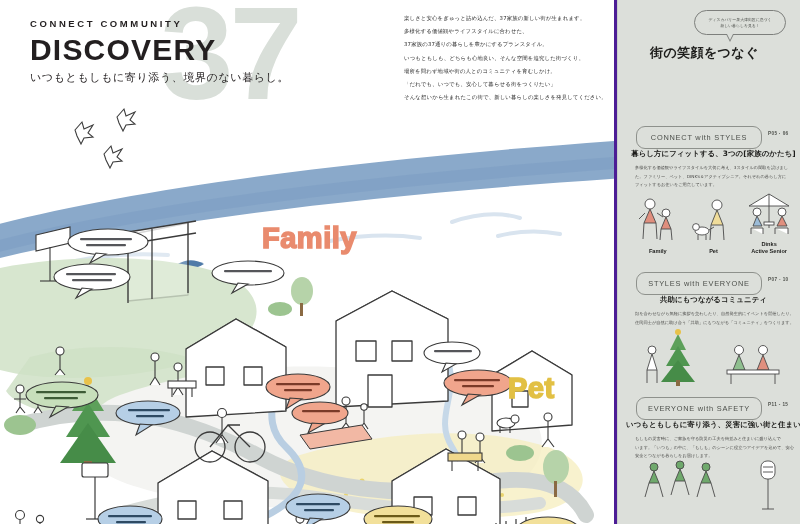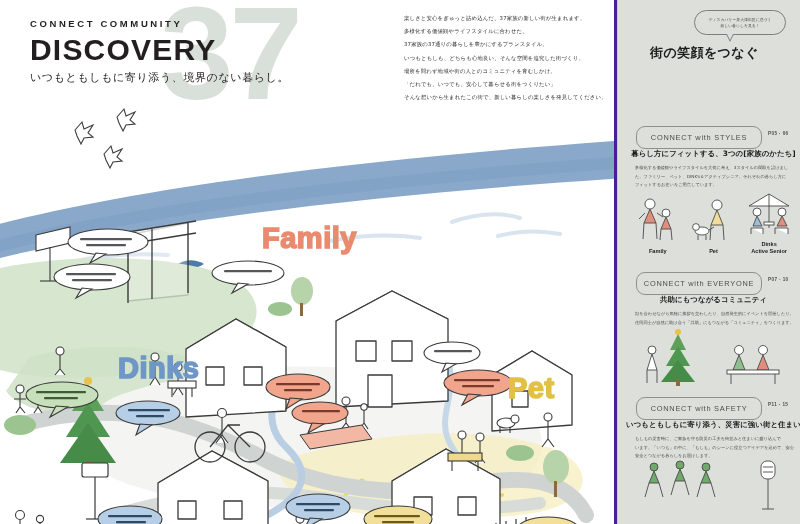--- a/index.html
+++ b/index.html
@@ -591,23 +591,20 @@
             <rect x="506" y="470" width="7" height="34"></rect>
             <rect x="516" y="458" width="7" height="46"></rect>
             <rect x="526" y="478" width="7" height="26"></rect>
           </g>
         </g>
       </svg>
     </div>
 
     <div class="wordlabel" id="label-family" style="color:#e98b6e">
         <span>Family</span>
-      </div>
-    <div class="wordlabel" id="label-dinks" style="color:#6f97c6">
-        <span>Dinks</span>
       </div>
     <div class="wordlabel" id="label-pet" style="color:#e2c044">
         <span>Pet</span>
       </div>
   </div>
 
   <div id="right-panel">
     <div id="panel-inner">
 
       <div class="bubble-top">
@@ -680,21 +677,21 @@
               </svg>
             </div>
             <div class="icon-cap">Dinks
 Active Senior</div>
           </div>
         </div>
       </div>
 
       <div class="section" id="sec-2">
         <div class="pill">
-          <span class="pill-label">CONNECT with EVERYONE</span>
+          <span class="pill-label">STYLES with EVERYONE</span>
         </div>
         <div class="pageno">P07 - 10</div>
         <div class="sec-jp-head">共助にもつながるコミュニティ</div>
         <div class="sec-body">
           <p>顔を合わせながら気軽に挨拶を交わしたり、自然発生的にイベントを開催したり。</p>
           <p>住民同士が自然に助け合う「共助」にもつながる「コミュニティ」をつくります。</p>
         </div>
         <div class="art-row2">
           <div>
             <svg width="66" height="60" viewBox="0 0 66 60">
@@ -722,21 +719,21 @@
                 <rect x="6" y="42" width="52" height="4"></rect>
                 <path d="M10 46 L10 56 M54 46 L54 56"></path>
               </g>
             </svg>
           </div>
         </div>
       </div>
 
       <div class="section" id="sec-3">
         <div class="pill">
-          <span class="pill-label">CONNECT with SAFETY</span>
+          <span class="pill-label">EVERYONE with SAFETY</span>
         </div>
         <div class="pageno">P11 - 15</div>
         <div class="sec-jp-head">いつもともしもに寄り添う、災害に強い街と住まい</div>
         <div class="sec-body">
           <p>もしもの災害時に、ご家族を守る防災の工夫を街並みと住まいに盛り込んで</p>
           <p>います。「いつも」の中に、「もしも」のシーンに役立つアイデアを込めて、安心</p>
           <p>安全とつながる暮らしをお届けします。</p>
         </div>
         <div class="art-row2">
           <div>

